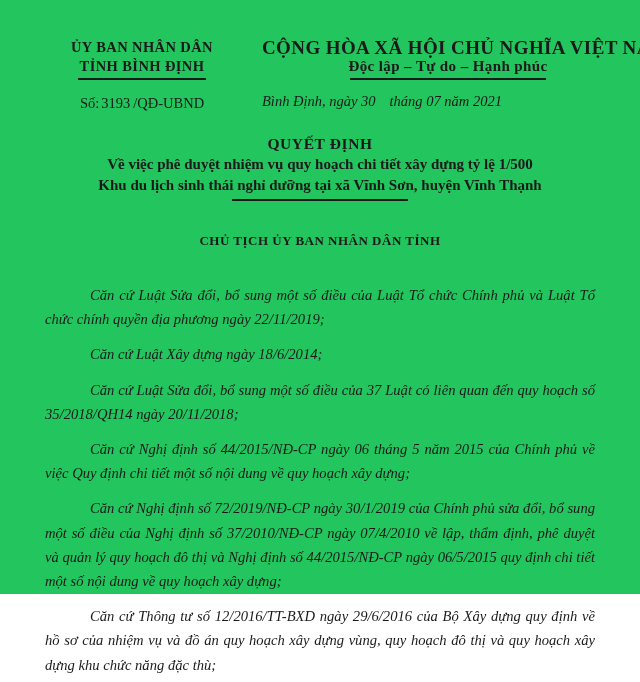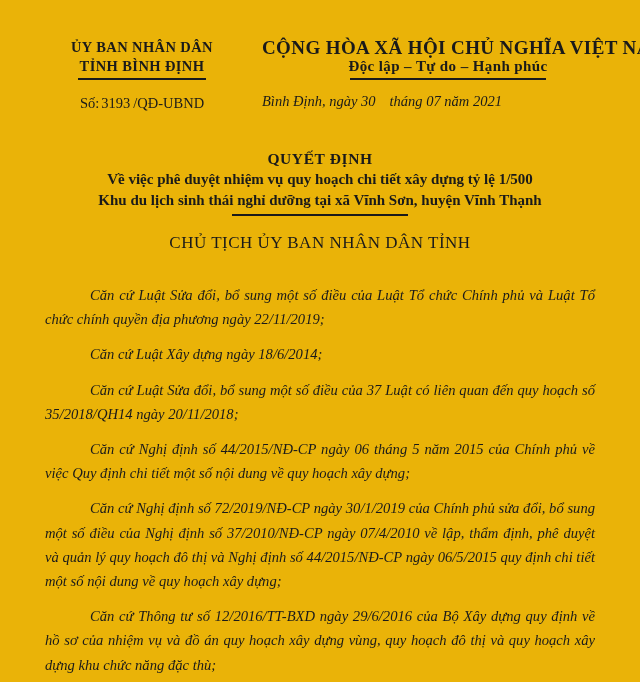--- a/index.html
+++ b/index.html
@@ -12,22 +12,22 @@
     height: 682px;
     position: relative;
     overflow: hidden;
     font-family: "Liberation Serif", "DejaVu Serif", serif;
     color: #1a1a1a;
     -webkit-font-smoothing: antialiased;
   }
   .page {
     position: relative;
     width: 640px;
-    height: 682px;
-    background: #eab308;
+    height: 594px;
+    background: #22c55e;
   }
 
   
   .header {
     position: absolute;
     top: 38px;
     left: 0;
     width: 640px;
     height: 80px;
   }
@@ -77,21 +77,21 @@
     font-size: 14.5px;
     font-style: italic;
     text-align: left;
     white-space: nowrap;
   }
   .datetime .gap { display: inline-block; width: 14px; }
 
   
   .titleblock {
     position: absolute;
-    top: 148px;
+    top: 133px;
     left: 0;
     width: 640px;
     text-align: center;
   }
   .doc-kind {
     font-weight: bold;
     font-size: 15.5px;
     letter-spacing: 0.6px;
     line-height: 21px;
   }
@@ -109,22 +109,22 @@
     margin: 3px auto 0 auto;
   }
 
   
   .authority {
     position: absolute;
     top: 233px;
     left: 0;
     width: 640px;
     text-align: center;
-    font-weight: normal;
-    font-size: 17px;
+    font-weight: bold;
+    font-size: 13px;
     letter-spacing: 0.5px;
   }
 
   
   .body {
     position: absolute;
     top: 283px;
     left: 45px;
     width: 550px;
   }

